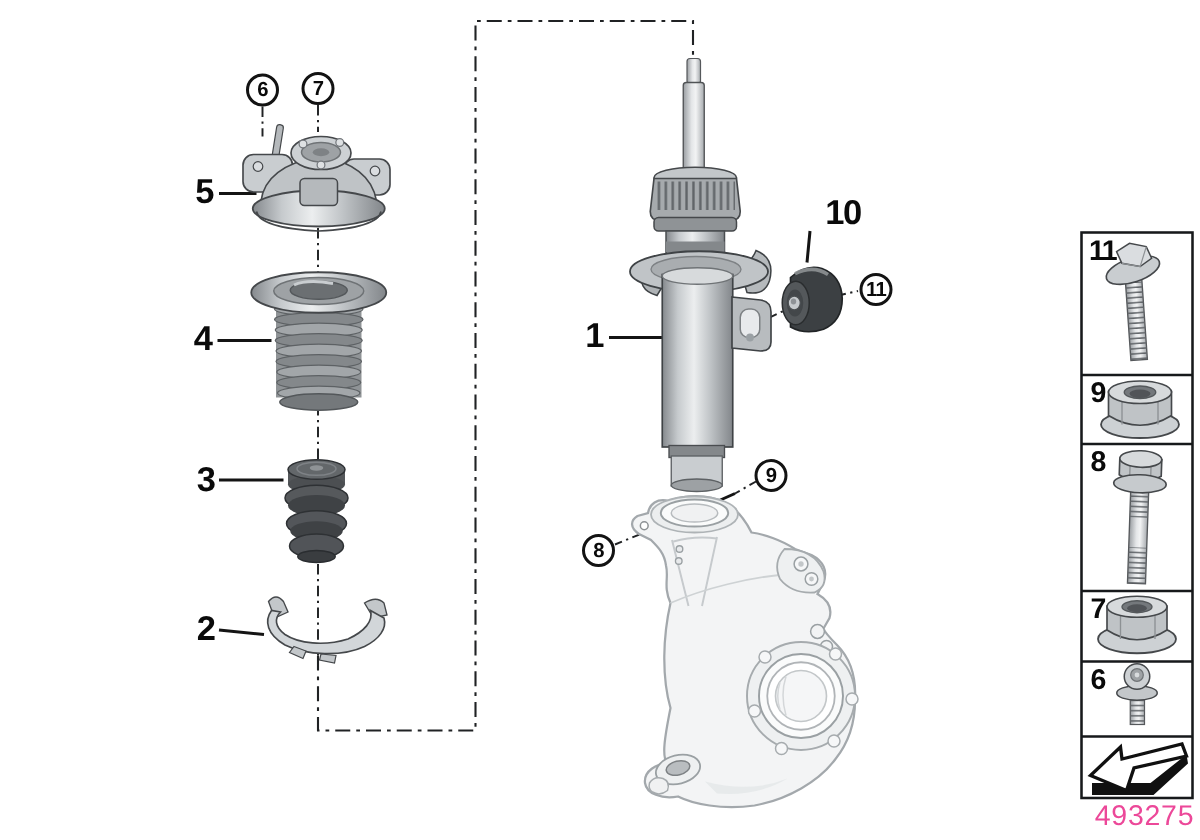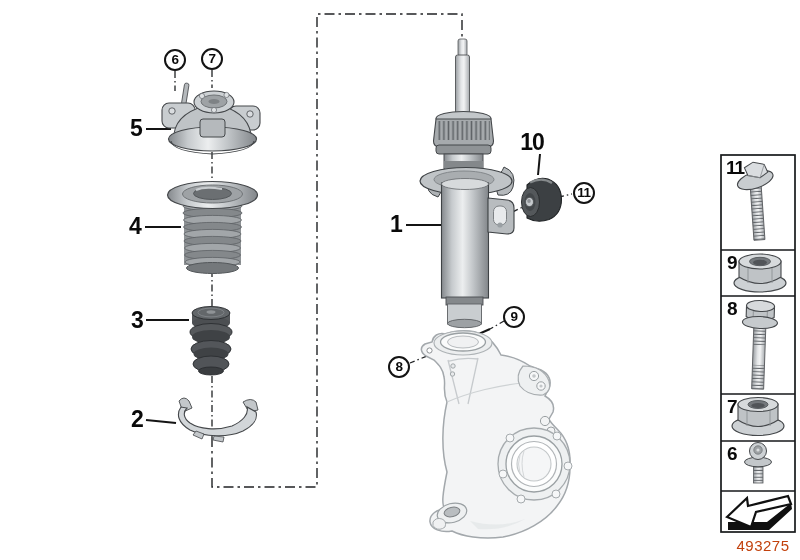--- a/index.html
+++ b/index.html
@@ -18,21 +18,21 @@
     width:22px;height:22px;box-sizing:border-box;border:2px solid #131313;border-radius:50%;
     background:#fff;display:flex;align-items:center;justify-content:center;
     font-size:13.5px;letter-spacing:-0.5px;
   }
   .side-num{
     position:absolute;font-weight:700;font-size:19px;color:#0a0a0a;line-height:1;
     letter-spacing:-1px;user-select:none;
   }
   .part-number{
     position:absolute;transform:translate(-50%,-50%);
-    font-size:15px;color:#c2410c;letter-spacing:0.5px;user-select:none;
+    font-size:19px;color:#ec4899;letter-spacing:0.5px;user-select:none;
   }
 </style>
 </head>
 <body>
 
 <div class="canvas">
 
 <svg width="800" height="560" viewBox="0 0 800 560">
   <defs>
     <linearGradient id="gTube" x1="0" y1="0" x2="1" y2="0">
@@ -258,21 +258,21 @@
     <path d="M728,522 L767,522 L791,503 L792,509 L769,530 L728,530 Z" fill="#101010"></path>
     <path d="M727,517 L747,498 L748,506 L788,496 L791,504 L756,512 L751,527 Z" fill="#ffffff" stroke="#101010" stroke-width="2.2" stroke-linejoin="miter"></path>
   </g>
 </svg>
 
 <div class="lbl big" style="left:396px;top:224px">1</div>
 <div class="lbl big" style="left:137px;top:419px">2</div>
 <div class="lbl big" style="left:137px;top:320px">3</div>
 <div class="lbl big" style="left:135px;top:226px">4</div>
 <div class="lbl big" style="left:136px;top:128px">5</div>
-<div class="lbl big" style="left:532px;top:142px">10</div>
+<div class="lbl big" style="left:562px;top:142px">10</div>
 
 <div class="lbl circ" style="left:175px;top:60px">6</div>
 <div class="lbl circ" style="left:212px;top:59px">7</div>
 <div class="lbl circ" style="left:399px;top:367px">8</div>
 <div class="lbl circ" style="left:514px;top:317px">9</div>
 <div class="lbl circ" style="left:584px;top:193px">11</div>
 
 <div class="side-num" style="left:726px;top:158px">11</div>
 <div class="side-num" style="left:727px;top:253px">9</div>
 <div class="side-num" style="left:727px;top:299px">8</div>

